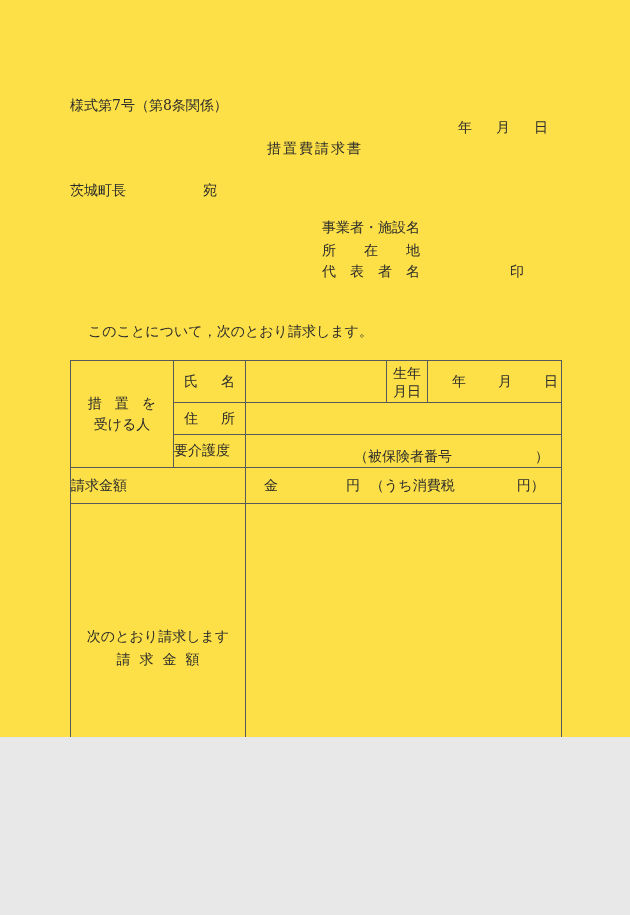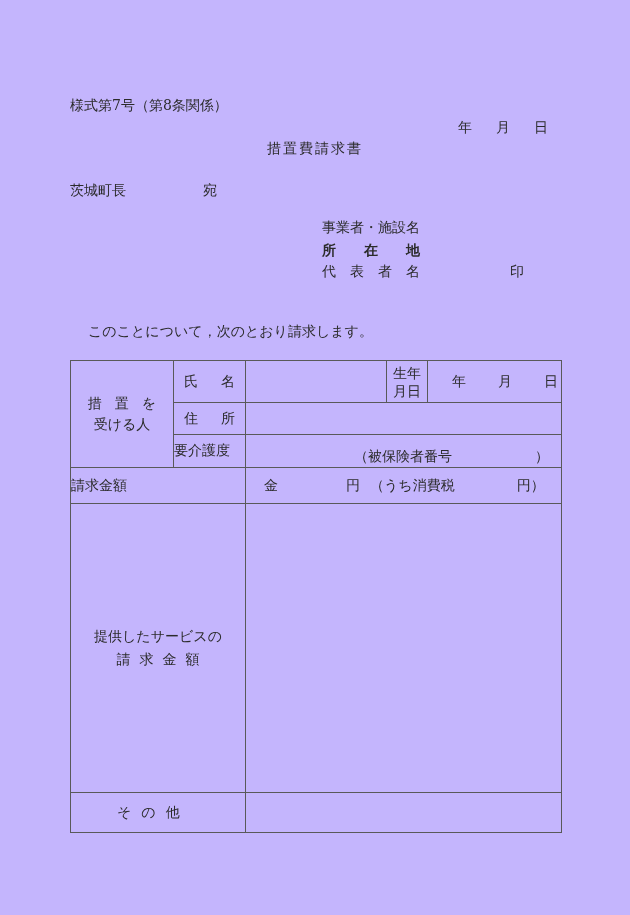--- a/index.html
+++ b/index.html
@@ -1,29 +1,29 @@
 <!DOCTYPE html>
 <html><head>
 <meta charset="utf-8">
 <style>
   html,body { margin:0; padding:0; background:#e8e8e8; }
   .page {
-    position:relative; width:630px; height:915px;
-    background:#c4b5fd; color:#2b2b2b;
+    position:relative; width:630px; height:737px;
+    background:#fde047; color:#2b2b2b;
     font-family:"DejaVu Serif","Liberation Serif",serif;
     font-size:14px; overflow:hidden;
   }
   .abs { position:absolute; }
   .form-number { left:70px; top:97px; }
   .date-line { left:458px; top:119px; display:flex; gap:24px; }
   .doc-title { left:0; top:140px; width:630px; text-align:center; letter-spacing:2px; }
   .addr-name { left:70px; top:182px; }
   .addr-suffix { left:203px; top:182px; }
   .sender-business { left:322px; top:219px; }
-  .sender-address { left:322px; top:242px;font-weight:bold; }
+  .sender-address { left:322px; top:242px; }
   .sender-rep { left:322px; top:263px; }
   .seal { left:510px; top:263px; }
   .statement { left:88px; top:323px; }
 
   table.form-table {
     position:absolute; left:70px; top:360px;
     border-collapse:collapse; table-layout:fixed; width:491px;
   }
   .form-table td {
     border:1px solid #595959; padding:0;
@@ -130,21 +130,21 @@
           <div class="flex-amount">
             <span class="a1">金</span>
             <span class="a2">円</span>
             <span class="a3">（うち消費税</span>
             <span class="a4">円）</span>
           </div>
         </td>
       </tr>
       <tr class="r5">
         <td class="c-services" colspan="2">
-          <div>提供したサービスの</div>
+          <div>次のとおり請求します</div>
           <div><span class="ls9">請求金額</span></div>
         </td>
         <td colspan="3"></td>
       </tr>
       <tr class="r6">
         <td class="c-center" colspan="2">
           <span class="ls10">その他</span>
         </td>
         <td colspan="3"></td>
       </tr>

